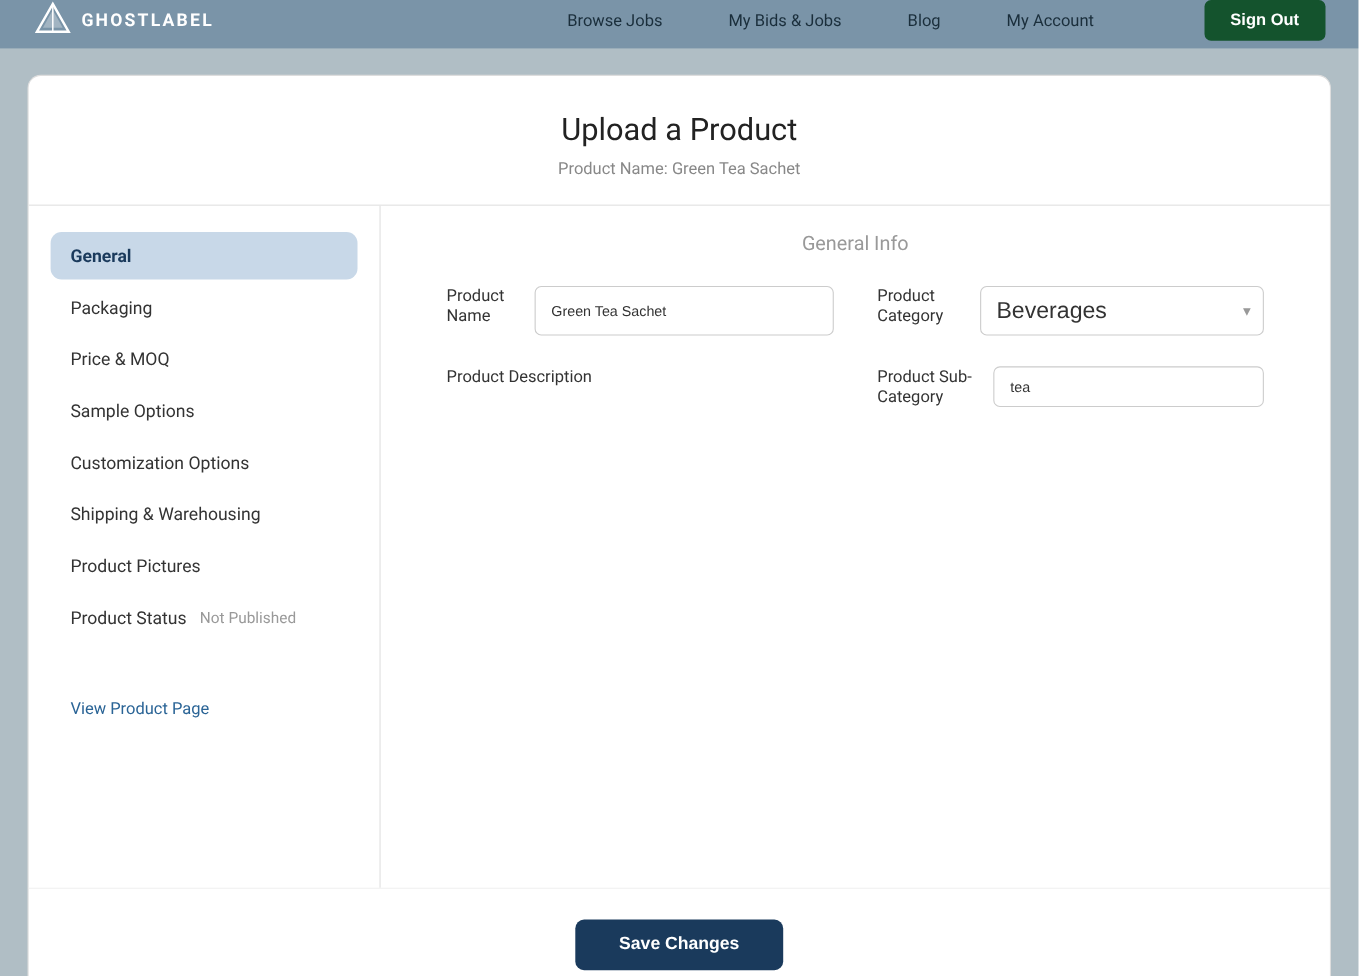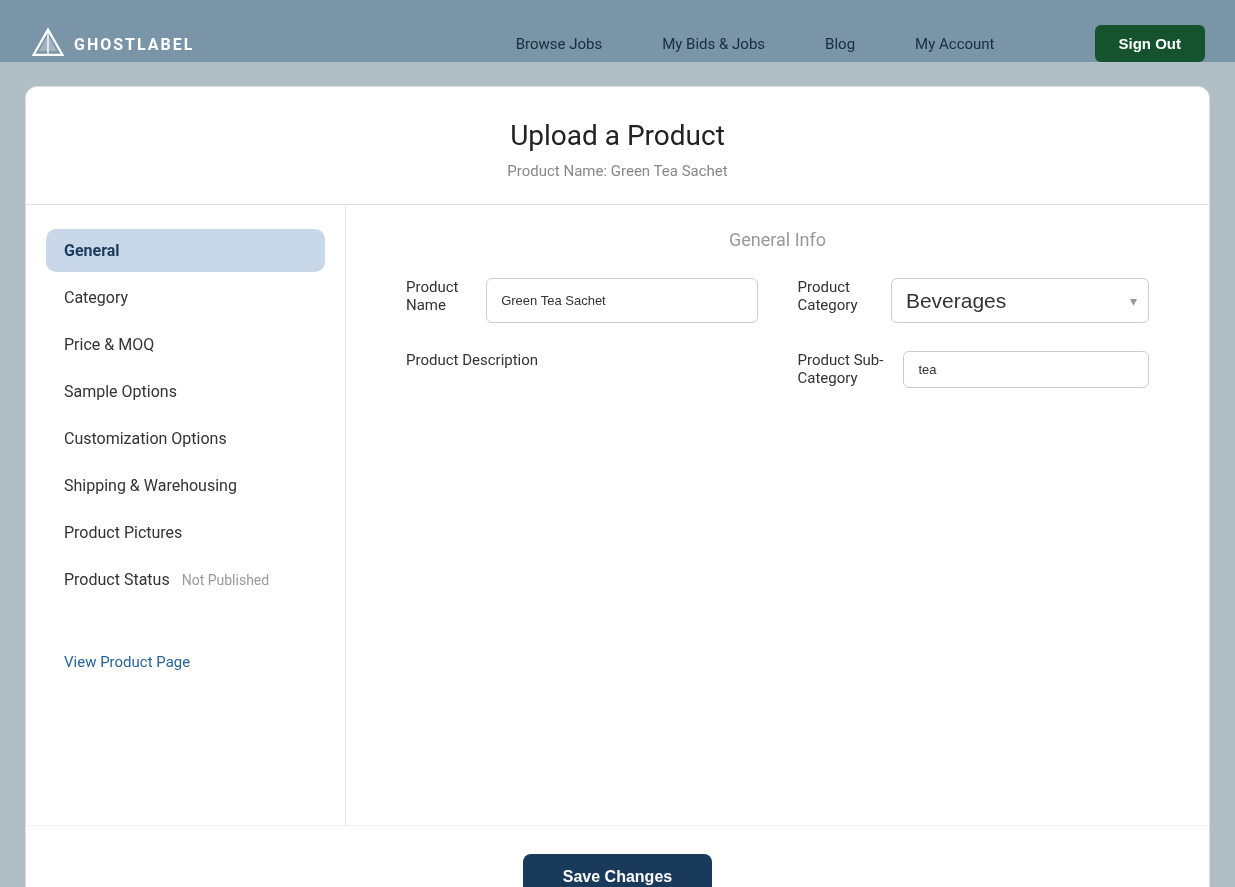--- a/index.html
+++ b/index.html
@@ -6,23 +6,23 @@
     body {
       font-family: -apple-system, BlinkMacSystemFont, 'Segoe UI', Roboto, sans-serif;
       background: #b0bec5;
       min-height: 887px;
     }
 
     
     .navbar {
       background: #7a94a8;
       display: flex;
-      align-items: flex-end;
+      align-items: flex-start;
       padding: 0 30px;
-      height: 62px;
+      height: 44px;
     }
     .navbar-logo {
       display: flex;
       align-items: center;
       gap: 8px;
       color: white;
       font-weight: 700;
       font-size: 16px;
       letter-spacing: 2px;
       text-transform: uppercase;
@@ -263,21 +263,21 @@
       <p class="card-subtitle">Product Name: Green Tea Sachet</p>
     </div>
 
     <div class="card-body">
 
       <div class="sidebar">
         <div class="sidebar-item active">
           <span>General</span>
         </div>
         <div class="sidebar-item">
-          <span>Category</span>
+          <span>Packaging</span>
         </div>
         <div class="sidebar-item">
           <span>Price &amp; MOQ</span>
         </div>
         <div class="sidebar-item">
           <span>Sample Options</span>
         </div>
         <div class="sidebar-item">
           <span>Customization Options</span>
         </div>

